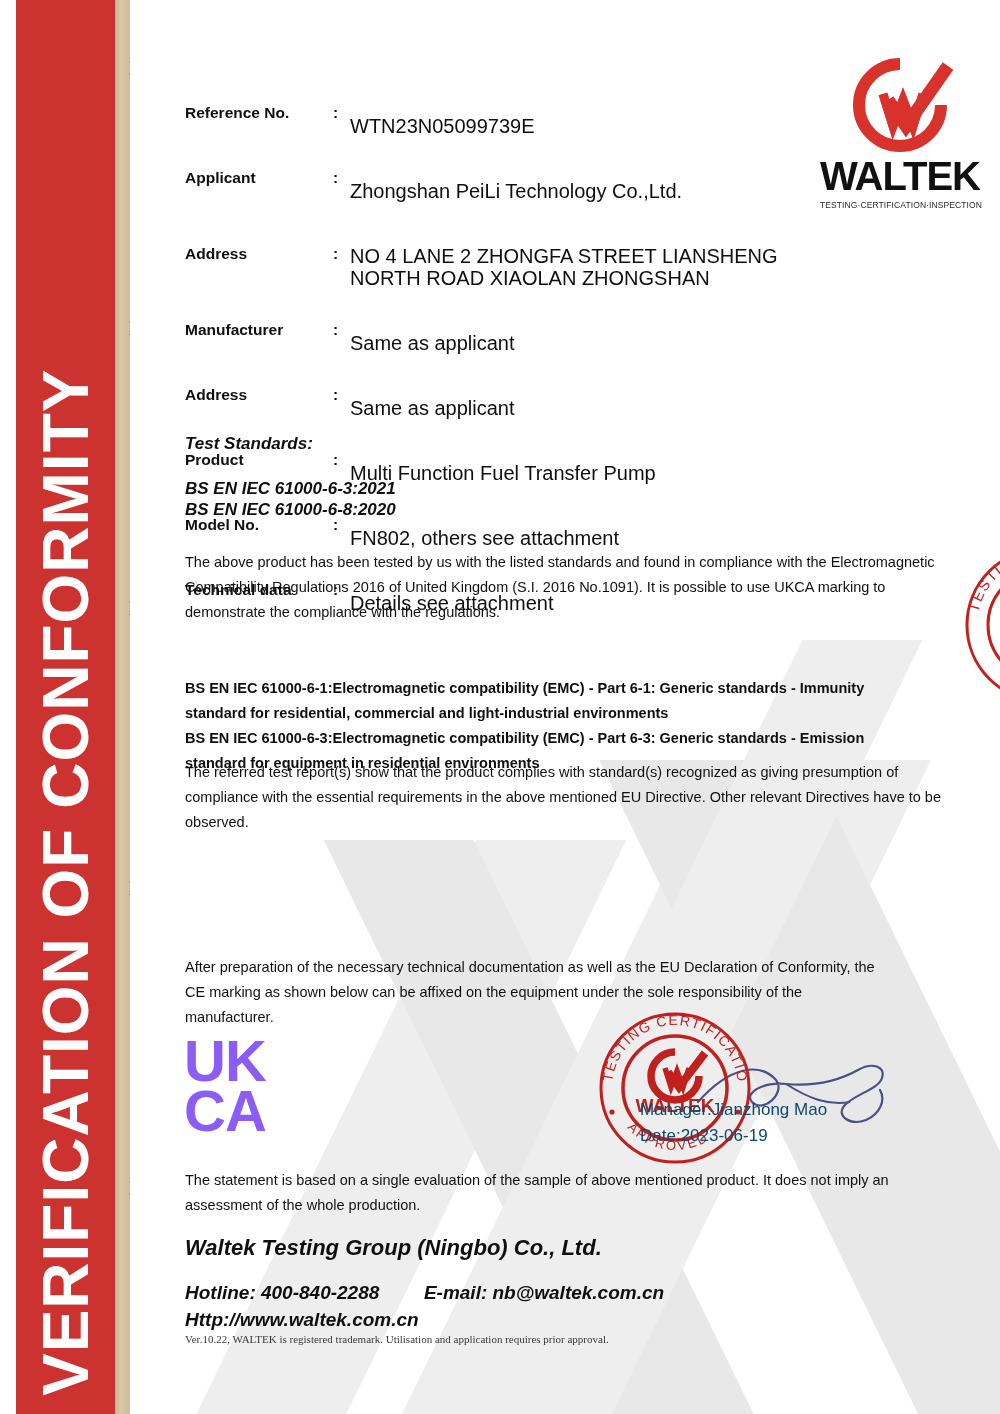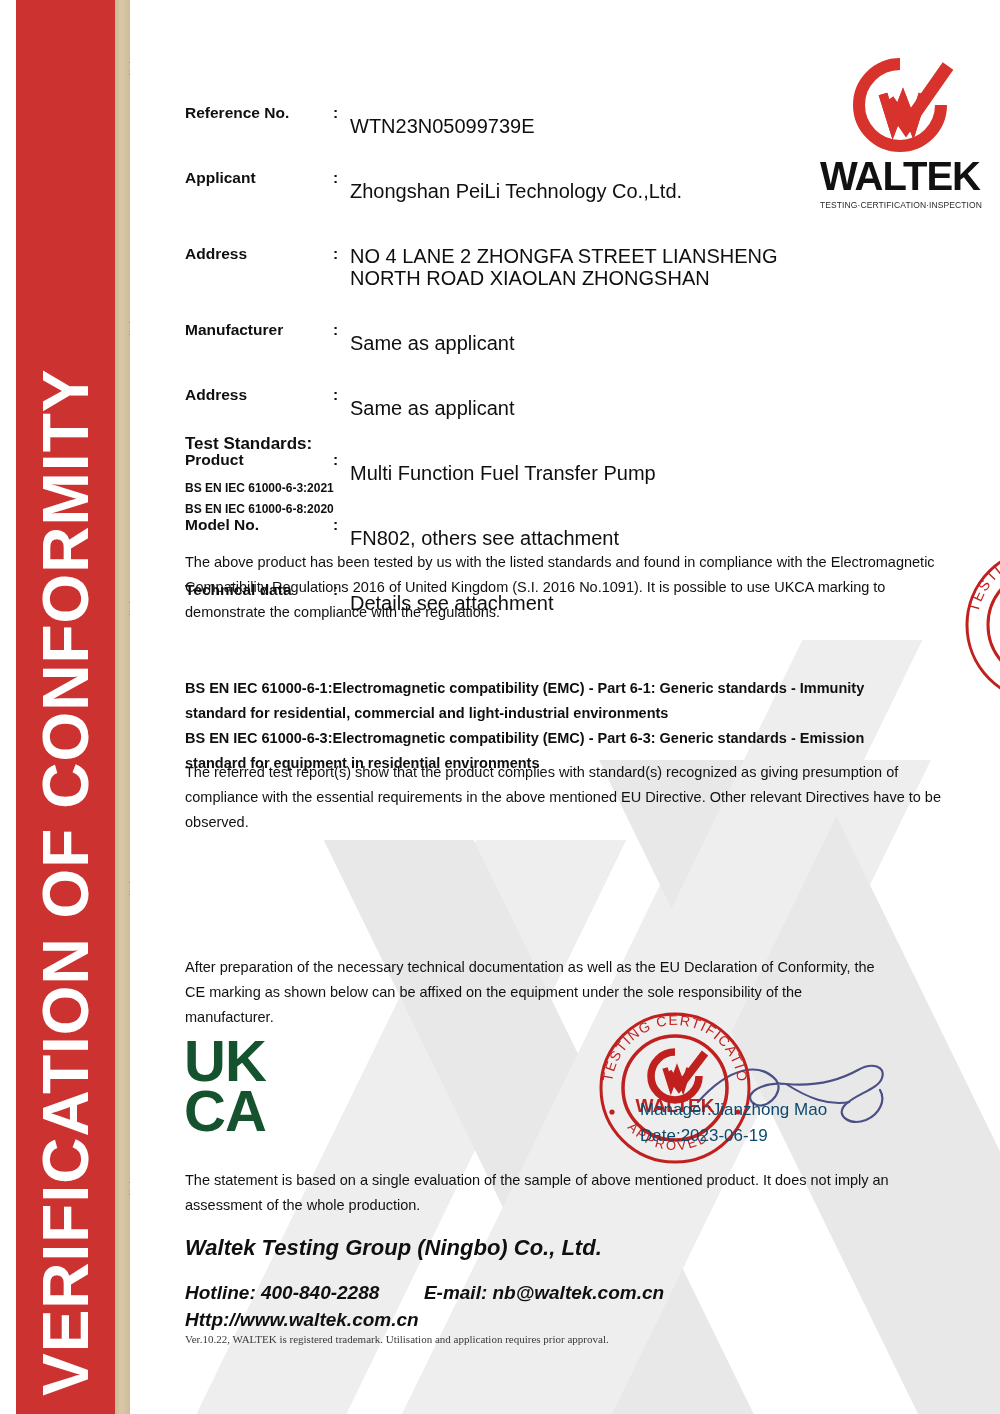--- a/index.html
+++ b/index.html
@@ -49,34 +49,34 @@
 
   
   #fields{position:absolute;left:185px;top:88px;width:620px;}
   .field{display:flex;align-items:center;margin-bottom:16px;}
   .f-label{width:148px;flex:0 0 148px;font-size:15.5px;font-weight:bold;line-height:22px;}
   .f-colon{width:17px;flex:0 0 17px;font-size:15.5px;font-weight:bold;line-height:22px;}
   .f-value{flex:1;font-size:20px;font-weight:normal;line-height:22px;margin-top:27px;}
   .field.two .f-label,.field.two .f-colon{align-self:center;}
 
   
-  #standards{position:absolute;left:185px;top:434px;width:700px;}
+  #standards{position:absolute;left:185px;top:434px;width:700px;font-style:italic;}
   #std-heading{font-size:17px;font-weight:bold;margin-bottom:24px;}
-  .std-line{font-size:12px;font-weight:bold;line-height:21px;}
+  .std-line{font-size:17px;font-weight:bold;line-height:21px;}
 
   
   .para{position:absolute;font-size:14.5px;line-height:25px;color:#111;}
   #para-1{left:185px;top:550px;width:760px;}
   #emc-block{position:absolute;left:185px;top:640px;width:730px;font-weight:bold;font-size:14.5px;line-height:25px;margin-top:36px;}
   #para-2{left:185px;top:760px;width:760px;}
   #para-3{left:185px;top:955px;width:700px;}
   #para-4{left:185px;top:1168px;width:760px;}
 
   
-  #ukca{position:absolute;left:184px;top:1036px;font-weight:bold;font-size:58px;line-height:50px;letter-spacing:-1px;color:#14532d;}
+  #ukca{position:absolute;left:184px;top:1036px;font-weight:bold;font-size:58px;line-height:50px;letter-spacing:-1px;color:#8b5cf6;}
 
   
   #sign-block{position:absolute;left:640px;top:1097px;font-size:17px;line-height:26px;color:#0c4a6e;}
   #stamp-main{position:absolute;left:595px;top:1008px;width:160px;height:160px;}
   #stamp-edge{position:absolute;left:963px;top:545px;width:160px;height:160px;overflow:hidden;}
   #signature{position:absolute;left:690px;top:1040px;width:230px;height:100px;}
 
   
   #footer{position:absolute;left:185px;top:1235px;width:760px;font-style:italic;}
   #company{font-size:22px;font-weight:bold;margin-bottom:18px;}

